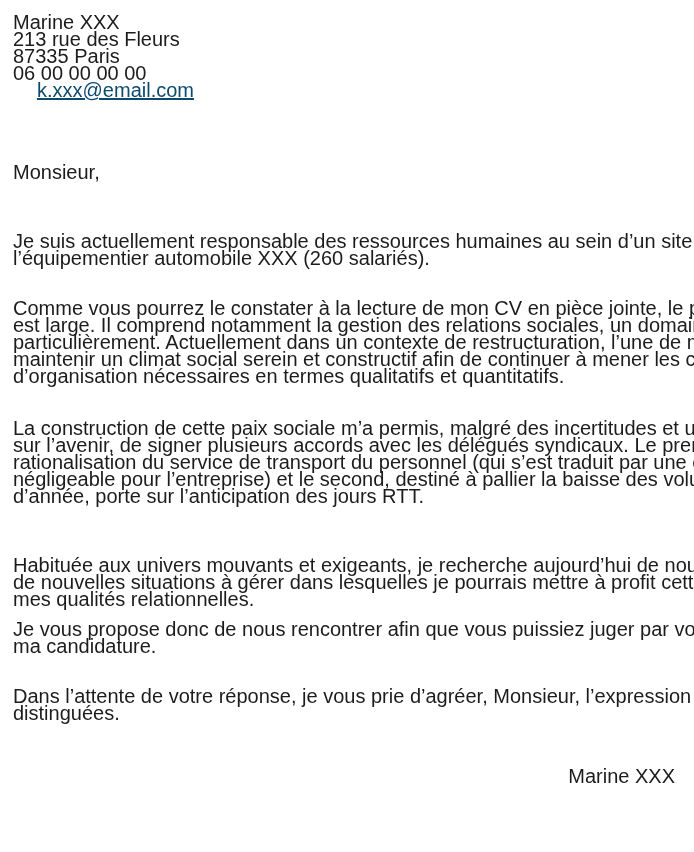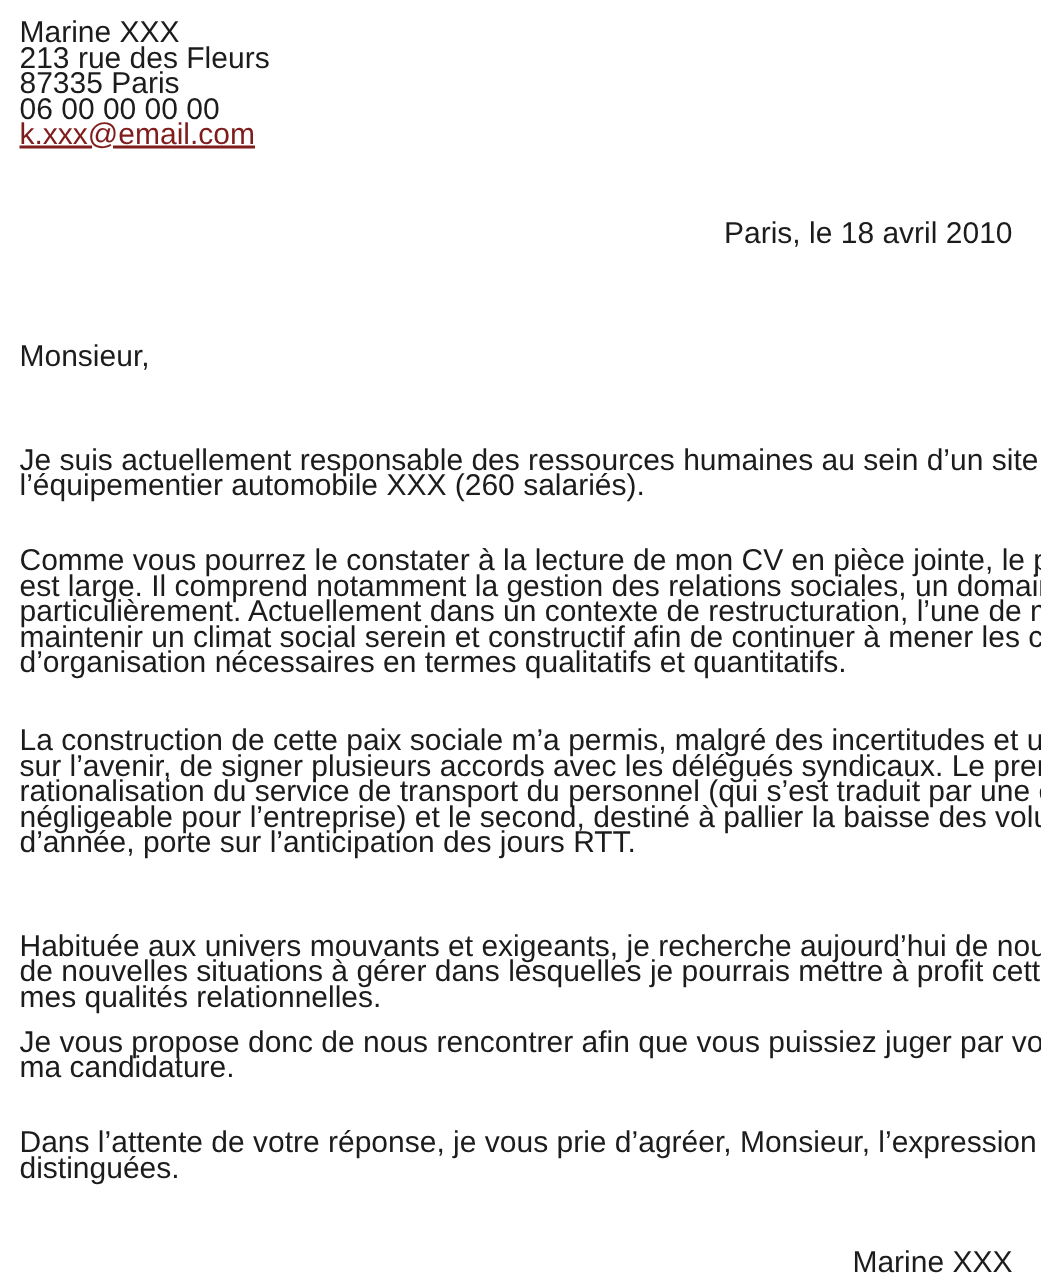--- a/index.html
+++ b/index.html
@@ -20,24 +20,25 @@
     line-height: 17px;
     color: #1c1c1c;
     overflow: hidden;
   }
   .sender-block div,
   .sender-block a {
     display: block;
     white-space: pre;
   }
   .email-link {
-    color: #7f1d1d;
+    color: #0c4a6e;
     text-decoration: underline;
     width: -moz-fit-content;
     width: fit-content;
+    margin-left: 24px;
   }
   .dateline {
     margin-top: 49px;
     text-align: right;
     white-space: pre;
   }
   .salutation {
     margin-top: 65px;
     white-space: pre;
   }
@@ -63,21 +64,20 @@
 <div class="page">
 
   <div class="sender-block">
     <div>Marine XXX</div>
     <div>213 rue des Fleurs</div>
     <div>87335 Paris</div>
     <div>06 00 00 00 00</div>
     <a class="email-link" href="#">k.xxx@email.com</a>
   </div>
 
-  <div class="dateline">Paris, le 18 avril 2010</div>
 
   <div class="salutation">Monsieur,</div>
 
   <p class="para para-1">Je suis actuellement responsable des ressources humaines au sein d’un site de production de
 l’équipementier automobile XXX (260 salariés).</p>
 
   <p class="para para-2">Comme vous pourrez le constater à la lecture de mon CV en pièce jointe, le périmètre de ma mission
 est large. Il comprend notamment la gestion des relations sociales, un domaine que j’affectionne tout
 particulièrement. Actuellement dans un contexte de restructuration, l’une de mes priorités est de
 maintenir un climat social serein et constructif afin de continuer à mener les changements

